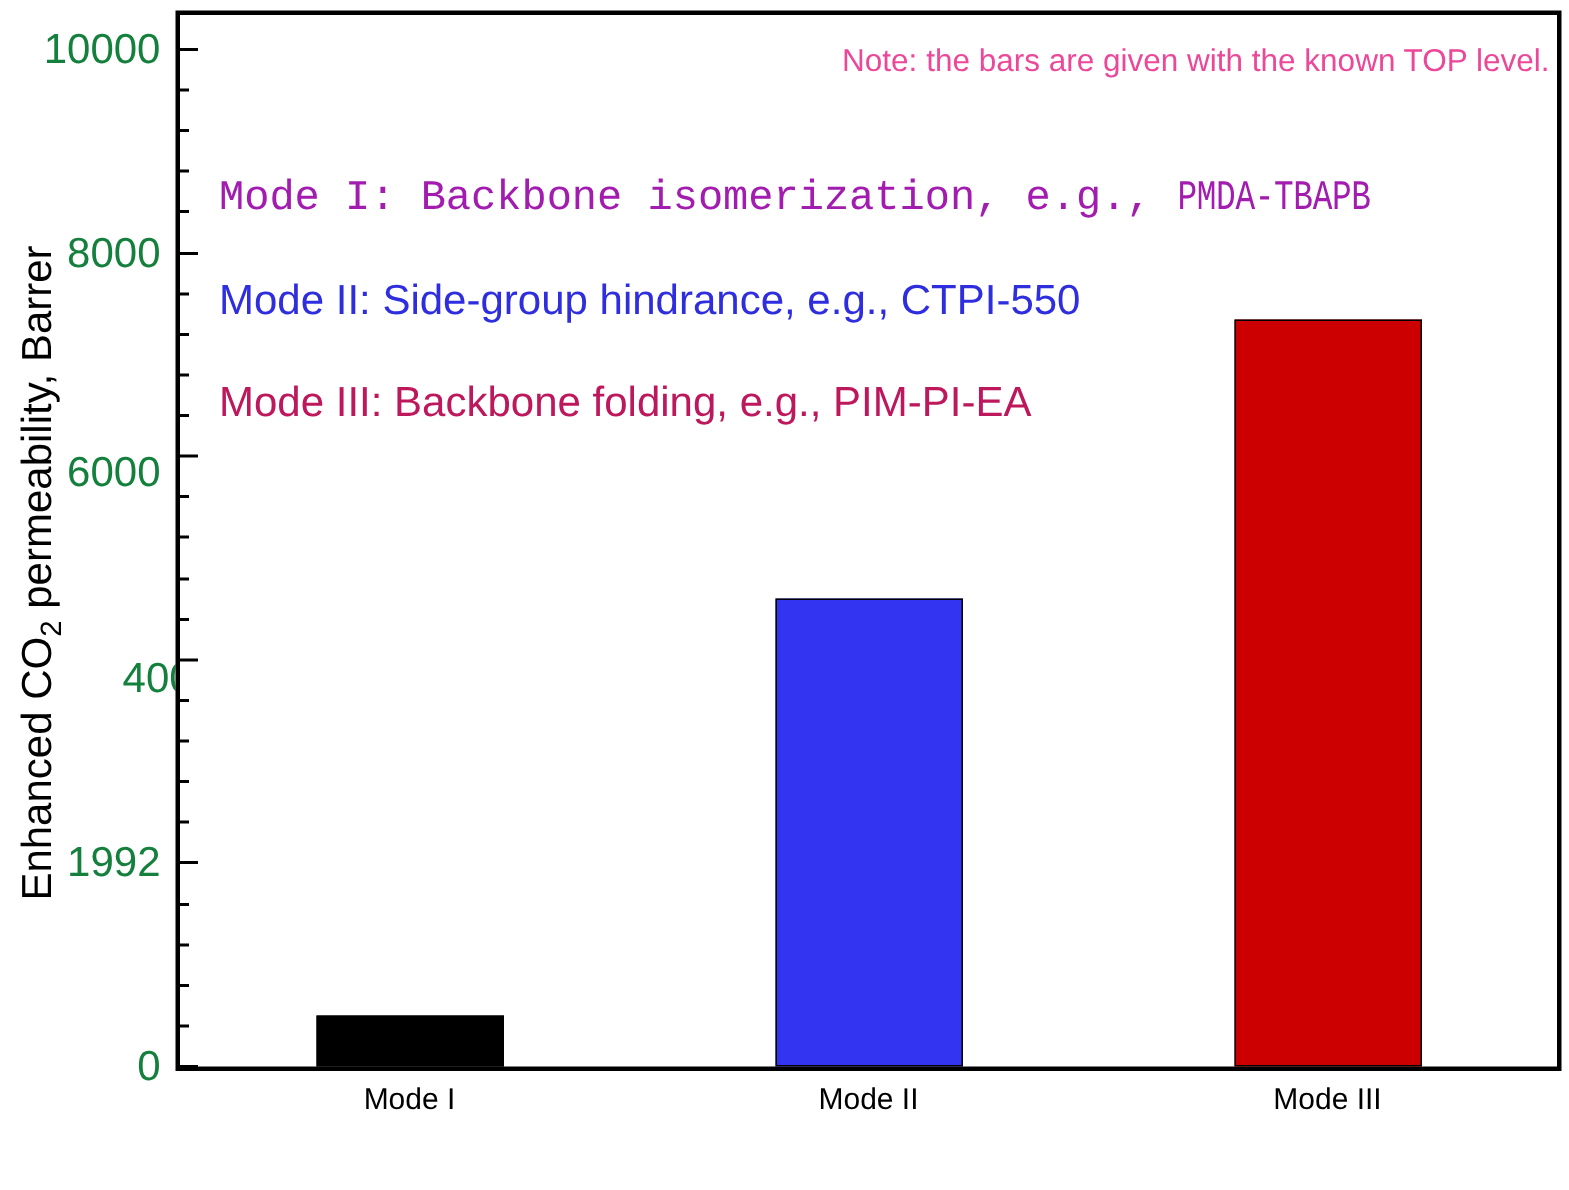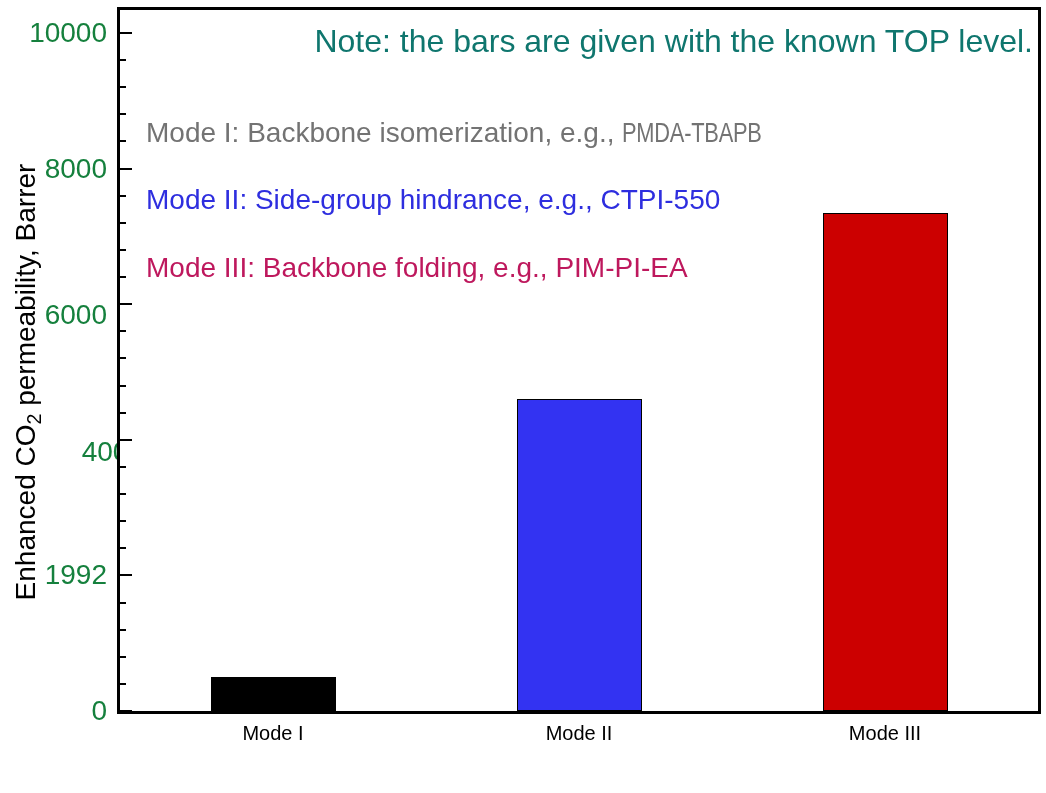--- a/index.html
+++ b/index.html
@@ -71,23 +71,23 @@
     font-size: 28px;
     line-height: 30px;
     color: #000000;
   }
   .y-title sub { font-size: 70%; }
   .note {
     position: absolute;
     right: 5px;
     top: 16px;
     white-space: nowrap;
-    font-size: 32px;
+    font-size: 21px;
     line-height: 30px;
-    color: #0f766e;
+    color: #ec4899;
   }
   .annotation-line {
     position: absolute;
     left: 26px;
     white-space: nowrap;
     font-size: 28px;
     line-height: 30px;
   }
   .annotation-line .condensed {
     display: inline-block;
@@ -110,21 +110,21 @@
       <div class="y-tick-label" style="top: 561.4px;">1992</div>
       <div class="y-tick-label" style="top: 438px; margin-left: 37px;">4000</div>
       <div class="y-tick-label" style="top: 301px;">6000</div>
       <div class="y-tick-label" style="top: 154.6px;">8000</div>
       <div class="y-tick-label" style="top: 19px;">10000</div>
     </div>
 
   <div class="plot-area" id="plot">
     <div class="note">Note: the bars are given with the known TOP level.</div>
     <div id="annotations">
-        <div class="annotation-line" style="top: 108px; color: #737373;"><span>Mode I: Backbone isomerization, e.g., </span><span class="condensed">PMDA-TBAPB</span></div>
+        <div class="annotation-line" style="top: 108px; color: #a21caf; font-family: Liberation Mono, monospace;"><span>Mode I: Backbone isomerization, e.g., </span><span class="condensed">PMDA-TBAPB</span></div>
         <div class="annotation-line" style="top: 175px; color: rgb(46, 46, 223);"><span>Mode II: Side-group hindrance, e.g., </span><span>CTPI-550</span></div>
         <div class="annotation-line" style="top: 243px; color: #be185d;"><span>Mode III: Backbone folding, e.g., </span><span>PIM-PI-EA</span></div>
       </div>
   <div class="tick major" style="top: 700px;"></div>
       <div class="tick major" style="top: 564.4px;"></div>
       <div class="tick major" style="top: 428.8px;"></div>
       <div class="tick major" style="top: 293.2px;"></div>
       <div class="tick major" style="top: 157.6px;"></div>
       <div class="tick major" style="top: 22px;"></div>
       <div class="tick minor" style="top: 672.88px;"></div>

